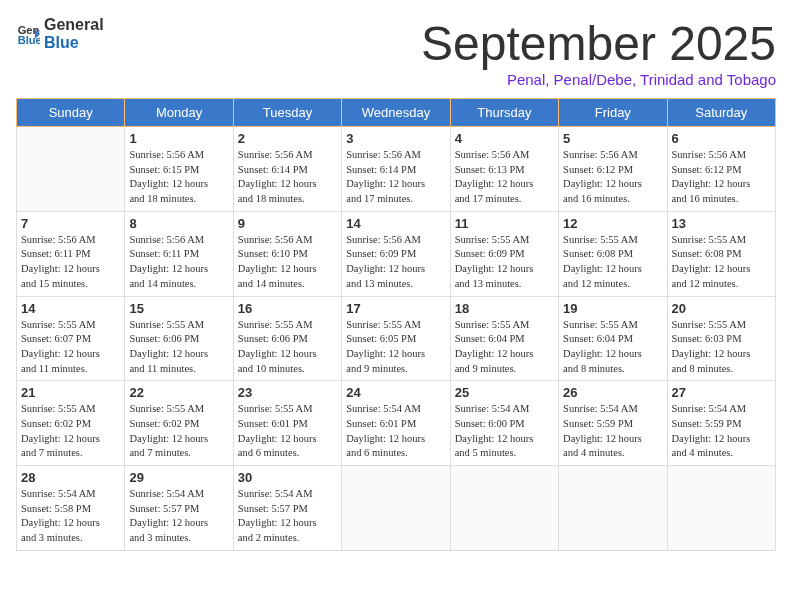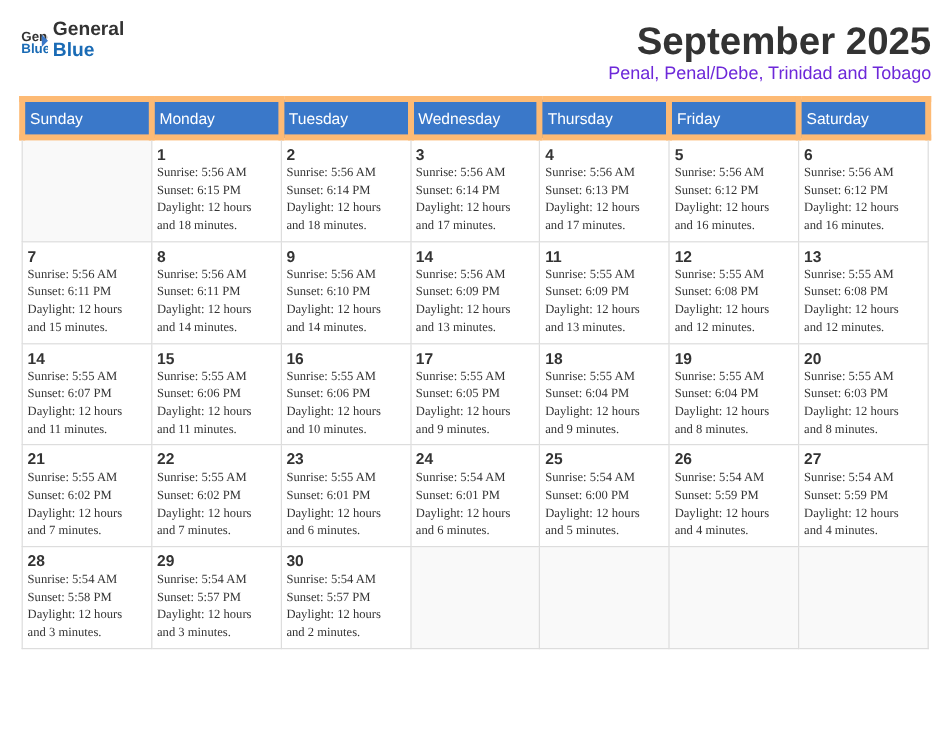--- a/index.html
+++ b/index.html
@@ -22,43 +22,43 @@
       gap: 4px;
     }
     .logo-icon {
       width: 24px;
       height: 24px;
     }
     .title-area {
       text-align: right;
     }
     .month-title {
-      font-size: 32px;
-      font-weight: bold;
+      font-size: 48px;
+      font-weight: normal;
       color: #333;
     }
     .subtitle {
       font-size: 15px;
       color: #6d28d9;
     }
     table {
       width: 100%;
       border-collapse: collapse;
       font-size: 11px;
     }
     thead tr {
       background-color: #3a78c9;
       color: #fff;
     }
     thead th {
       padding: 6px 4px;
-      text-align: left;
+      text-align: center;
       font-size: 13px;
       font-weight: normal;
-      border: 5px solid #fdba74;
+      border: 1px solid #fdba74;
     }
     tbody tr {
       border-bottom: 1px solid #ccc;
     }
     tbody td {
       padding: 4px 4px;
       vertical-align: top;
       border: 1px solid #ddd;
       min-height: 70px;
       height: 80px;

